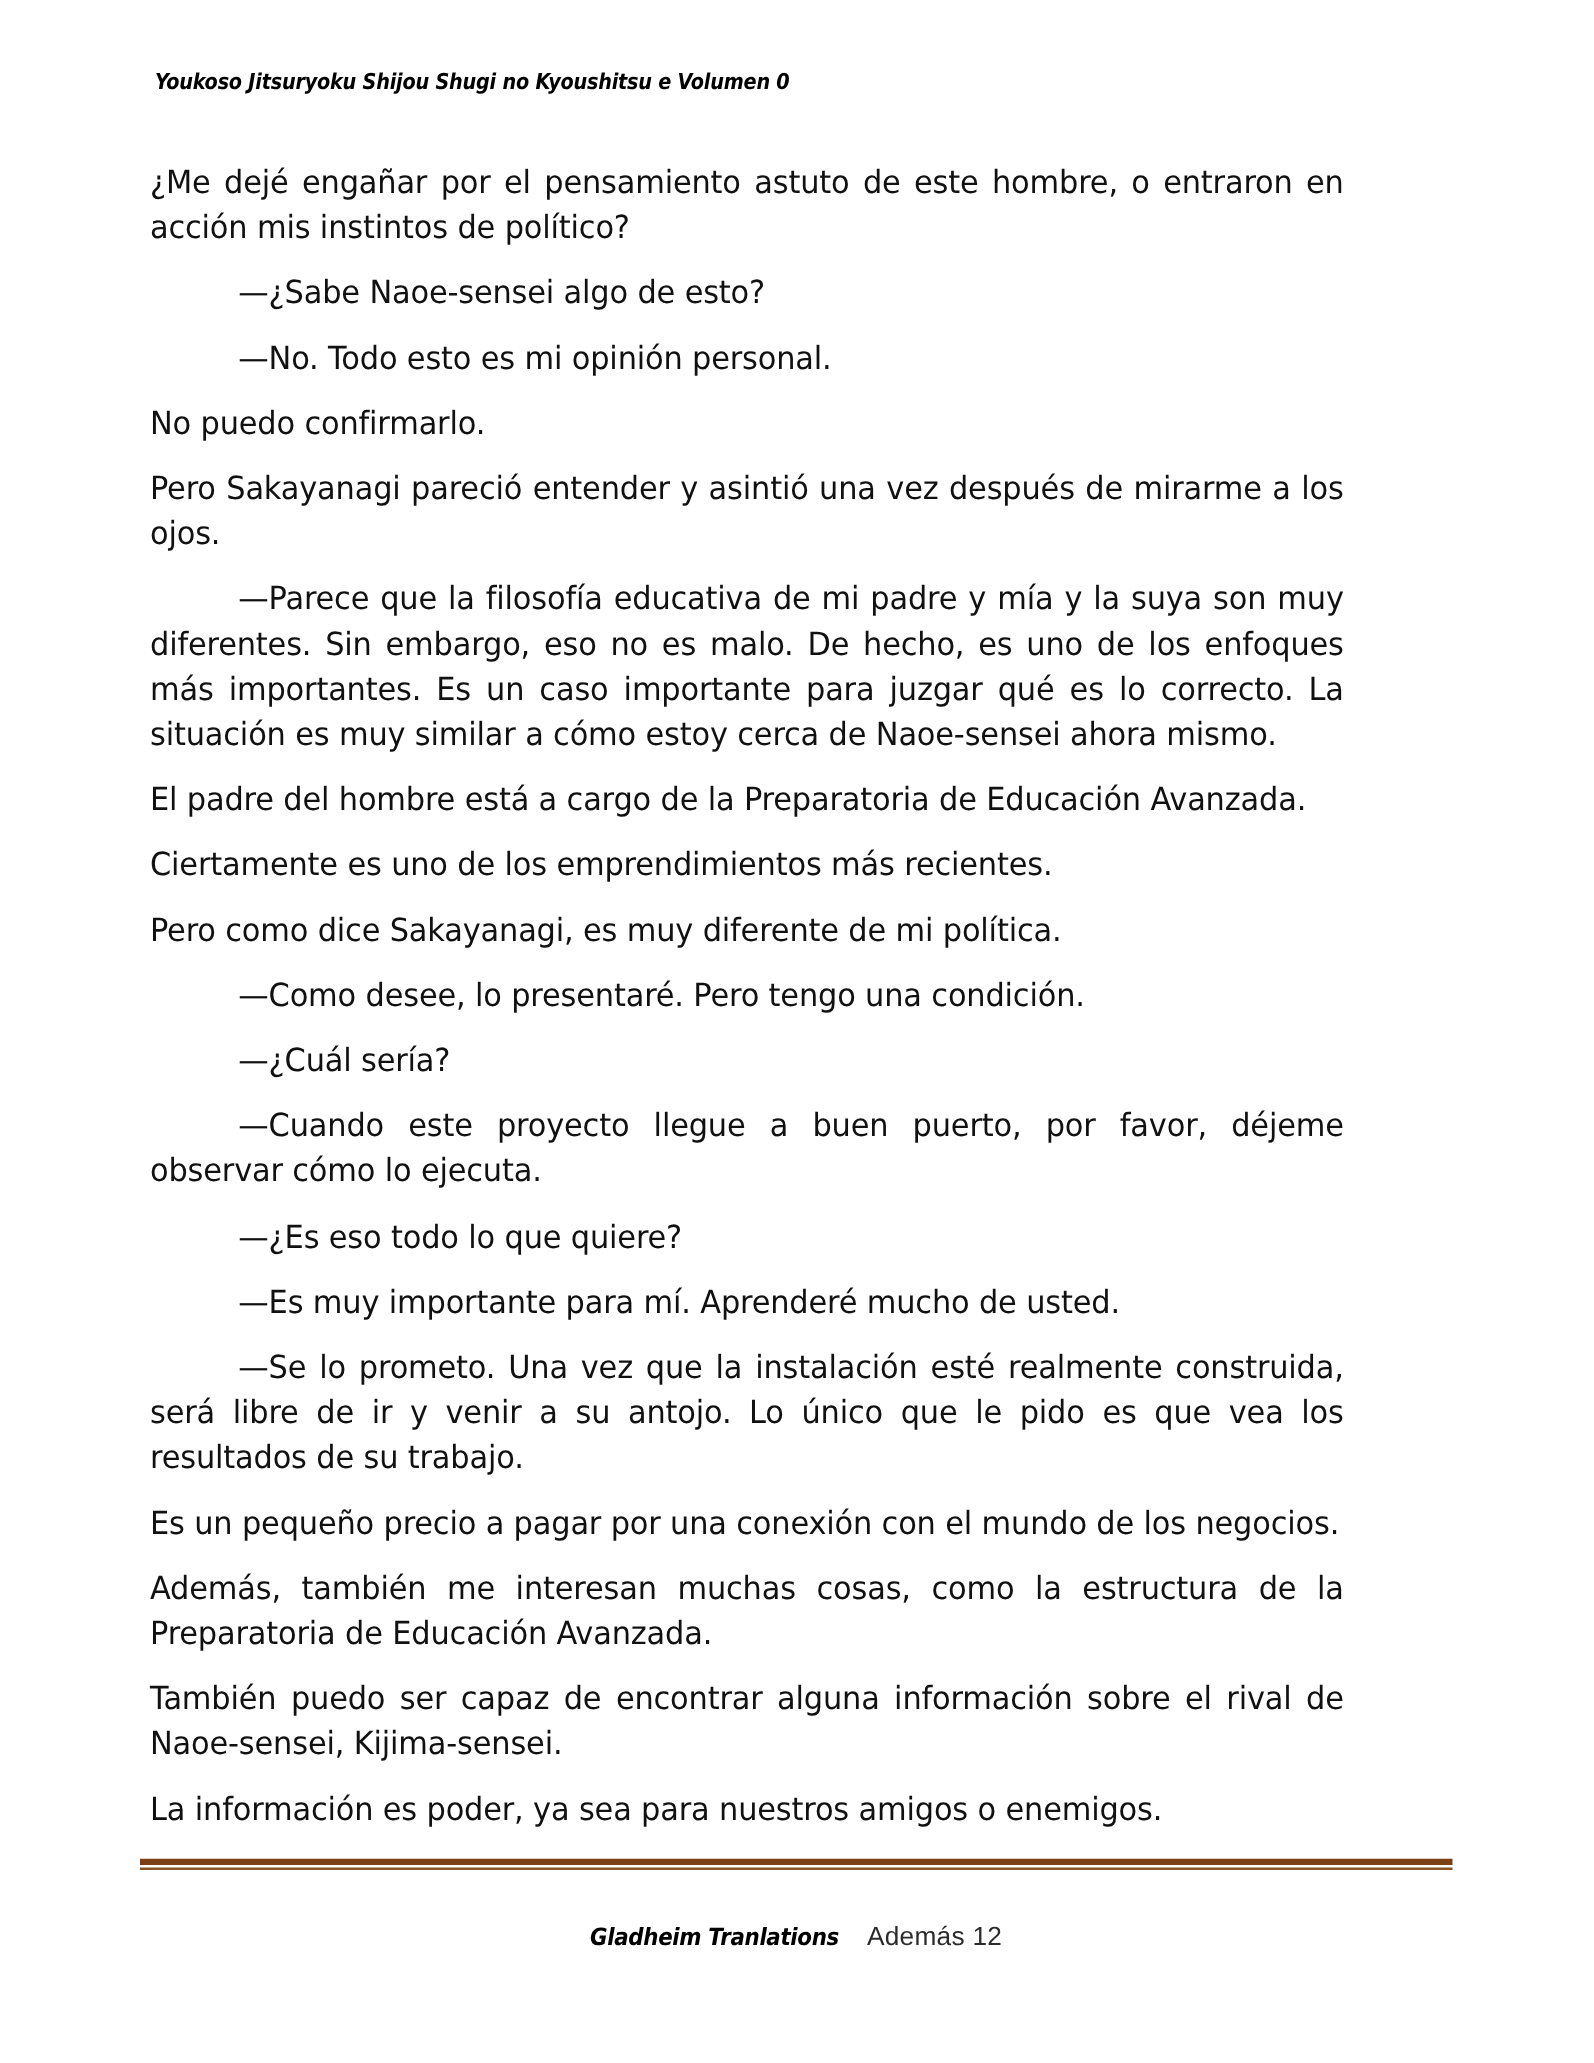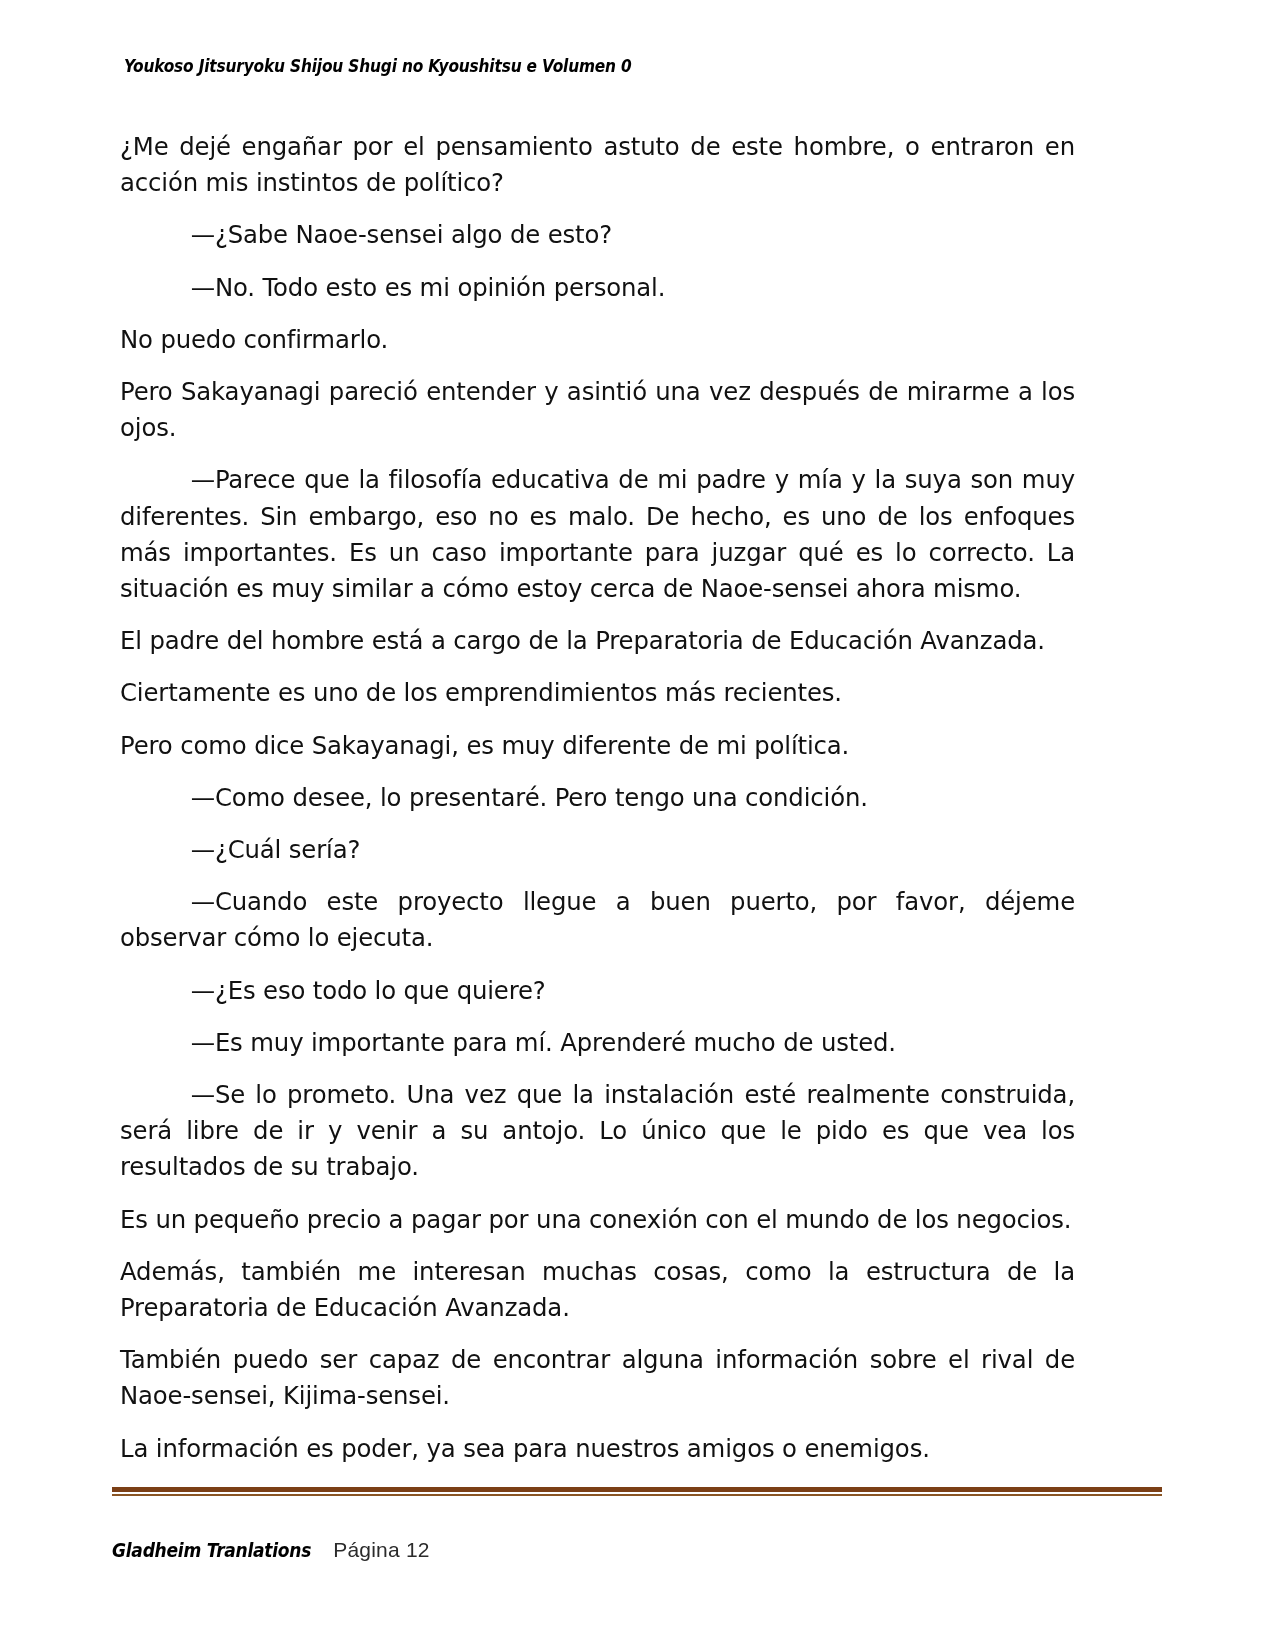--- a/index.html
+++ b/index.html
@@ -93,21 +93,21 @@
     position: absolute;
     left: 0;
     top: 7px;
     width: 100%;
     height: 2px;
     background: #8A5524;
   }
   .footer-row {
     display: flex;
     align-items: baseline;
-    justify-content: flex-start;
+    justify-content: center;
     width: 100%;
     margin-top: 42px;
   }
   .footer-left {
     font-family: "DejaVu Sans", sans-serif;
     font-weight: bold;
     font-style: italic;
     font-size: 19px;
     color: #000000;
     letter-spacing: -0.3px;
@@ -158,19 +158,19 @@
   </div>
 
   <div class="doc-footer">
     <div class="footer-rule">
       <div class="rule-thick"></div>
       <div class="rule-thin"></div>
     </div>
     <div class="footer-row">
       <span class="footer-left">Gladheim Tranlations</span>
       <span class="footer-right">
-        <span>Página</span>
+        <span>Además</span>
         <span class="page-num">12</span>
       </span>
     </div>
   </div>
 
 </div>
 
 </body></html>

